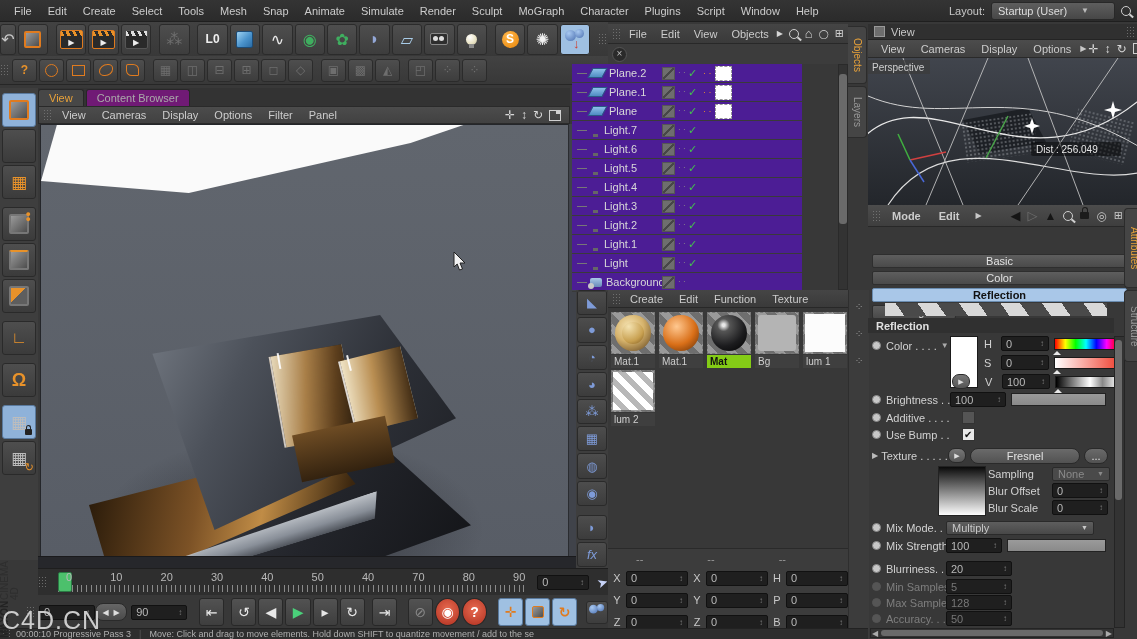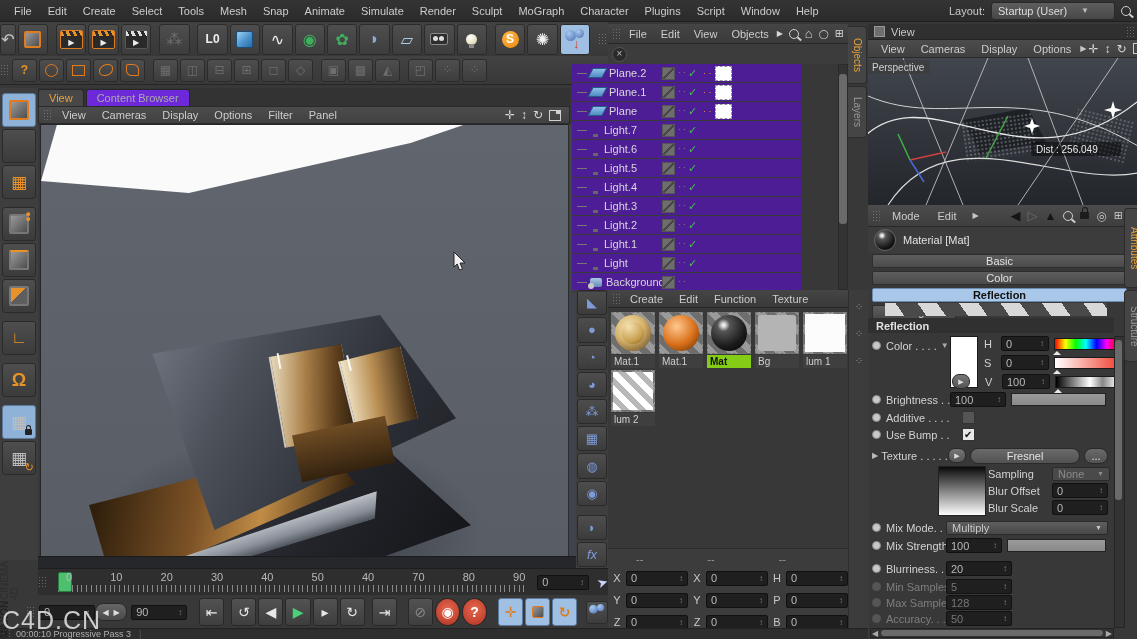--- a/index.html
+++ b/index.html
@@ -58,21 +58,21 @@
   .cube.gray{border-color:#777;}
   .cube.chk{background:repeating-conic-gradient(#111 0 25%,#eee 0 50%) 0 0/8px 8px;border-color:#888;}
   .cube.face{background:linear-gradient(135deg,#e8922a 0 45%,#5e5e5e 45%);border-color:#777;}
   .odots{position:absolute;right:4px;top:4px;color:#e8922a;font-size:9px;line-height:5px;}
   .gridg{color:#e8922a;font-size:17px;} .gridd{color:#bdbdbd;font-size:17px;}
   .lk{position:absolute;right:3px;bottom:3px;width:7px;height:6px;background:#222;border-radius:1px;}
   .lk::before{content:"";position:absolute;left:1px;top:-4px;width:3px;height:4px;border:1.5px solid #222;border-bottom:none;border-radius:3px 3px 0 0;}
   .rot2{position:absolute;right:1px;bottom:0;color:#e8922a;font-size:11px;}
   
   .vptabs{left:38px;top:88px;width:532px;height:18px;display:flex;align-items:flex-end;background:#333;}
-  .vtab{padding:2px 10px;background:#6d28d9;border:1px solid #272727;border-bottom:none;border-radius:3px 3px 0 0;margin-right:2px;color:#aaa;}
+  .vtab{padding:2px 10px;background:#701a75;border:1px solid #272727;border-bottom:none;border-radius:3px 3px 0 0;margin-right:2px;color:#aaa;}
   .vtab.on{color:#e8a23a;background:#474747;}
   .vpmenu{left:38px;top:106px;width:532px;height:18px;background:linear-gradient(#4c4c4c,#414141);
           border:1px solid #2a2a2a;display:flex;align-items:center;gap:2px;padding-left:4px;box-sizing:border-box;}
   .vpmenu .mi{padding:0 7px;}
   .vpico{margin-left:auto;display:flex;align-items:center;gap:6px;padding-right:8px;color:#d8d8d8;font-size:12px;}
   .winbox{width:10px;height:9px;border:1.5px solid #d0d0d0;position:relative;}
   .winbox::after{content:"";position:absolute;right:-1px;top:-1px;width:5px;height:4px;background:#d0d0d0;}
   .canvas{left:40px;top:124px;width:528px;height:432px;background:linear-gradient(#61666e,#585d66);border:1px solid #24262a;overflow:hidden;}
   .backdrop{left:0;top:0;width:528px;height:200px;background:#fafafa;
             clip-path:polygon(3% 0%,80% 0%,70% 9%,28% 34%,0% 28%);}
@@ -168,21 +168,21 @@
   
   .vw-title{left:868px;top:24px;width:269px;height:16px;background:#303030;display:flex;align-items:center;gap:6px;padding-left:6px;box-sizing:border-box;border-bottom:1px solid #242424;}
   .sqico{width:9px;height:9px;background:#6e6e6e;border:1px solid #999;}
   .vw-menu{left:868px;top:40px;width:269px;height:18px;background:linear-gradient(#4c4c4c,#404040);
            border-bottom:1px solid #2a2a2a;display:flex;align-items:center;gap:2px;padding-left:4px;box-sizing:border-box;}
   .vw-menu .mi{padding:0 7px;}
   .persp{left:868px;top:58px;width:269px;height:147px;background:#2c2f35;overflow:hidden;}
   
   .at-h{left:868px;top:205px;width:269px;height:22px;background:linear-gradient(#4c4c4c,#3e3e3e);
         border-bottom:1px solid #282828;display:flex;align-items:center;gap:2px;padding-left:4px;box-sizing:border-box;}
-  .at-h .mi{padding:0 8px;}
+  .at-h .mi{padding:0 8px;font-weight:bold;}
   .at-ic{margin-left:auto;display:flex;gap:7px;align-items:center;padding-right:14px;font-size:11px;}
   .lockic{width:9px;height:7px;background:#1c1c1c;border-radius:1px;position:relative;display:inline-block;}
   .lockic::before{content:"";position:absolute;left:1.5px;top:-5px;width:4px;height:5px;border:1.5px solid #1c1c1c;border-bottom:none;border-radius:4px 4px 0 0;}
   .at-obj{left:868px;top:227px;width:269px;height:26px;background:#3c3c3c;display:flex;align-items:center;gap:7px;padding-left:6px;box-sizing:border-box;}
   .at-ball{width:20px;height:20px;border-radius:50%;background:radial-gradient(circle at 35% 28%,#eee 5%,#555 20%,#151517 65%,#000);border:1px solid #666;}
   .tabs{left:872px;top:254px;width:255px;}
   .trow{display:flex;gap:3px;margin-bottom:3px;flex-direction:column;}
   .tbtn{flex:1;height:15px;background:linear-gradient(#5e5e5e,#4a4a4a);border:1px solid #2e2e2e;border-radius:2px;
         display:flex;align-items:center;justify-content:center;color:#e2e2e2;}
   .tbtn.on{background:#a9c7e8;color:#111;font-weight:bold;border-color:#6a8cb0;}
@@ -764,24 +764,20 @@
     <span class="at-ic">
       <span style="color:#151515;font-size:13px">◀</span>
       <span style="color:#6e6e6e;font-size:13px">▷</span>
       <span style="color:#151515;font-size:12px">▲</span>
       <span class="mag"></span>
       <span class="lockic"></span>
       <span style="font-size:12px">◎</span>
       <span>⊞</span>
     </span>
   </div>
-  <div class="abs at-obj">
-    <span class="at-ball"></span>
-    <span style="color:#e2e2e2">Material [Mat]</span>
-  </div>
   <div class="abs tabs">
     <div class="trow">
       <span class="tbtn">Basic</span>
       <span class="tbtn">Color</span>
       <span class="tbtn on">Reflection</span>
     </div>
     <div class="trow">
       <span class="tbtn" style="max-width:82px">Assign</span>
       <span style="flex:2"></span>
     </div>
@@ -881,21 +877,21 @@
         <span>0</span>
         <span class="st">↕</span>
       </span>
   </div>
 
   <div class="arow" style="left:872px;top:520px">
     <span class="bullet"></span>
     <span class="albl">Mix Mode. . .</span>
   </div>
   <div class="arow" style="left:946px;top:520px">
-    <span class="ddrow" style="width:162px">
+    <span class="ddrow" style="width:148px">
       <span>Multiply</span>
         <span style="font-size:7px">▼</span>
     </span>
   </div>
 
   <div class="arow" style="left:872px;top:538px">
     <span class="bullet"></span>
     <span class="albl">Mix Strength</span>
   </div>
   <div class="arow" style="left:946px;top:538px;gap:5px">
@@ -1022,20 +1018,21 @@
           <i class="a"></i>
           <i class="b"></i>
         </span>
       </span>
   </div>
 
   <div class="abs status">
     <span class="grip" style="position:absolute;left:2px;top:0"></span>
     <span>00:00:10 Progressive Pass 3</span>
     <span style="color:#555">|</span>
+    <span>Move: Click and drag to move elements. Hold down SHIFT to quantize movement / add to the se</span>
   </div>
 
   <div class="abs brand">
     <span>MAXON</span>
       <span class="thin">CINEMA 4D</span>
   </div>
   <div class="abs wm">C4D.CN</div>
 
 </div>
 

